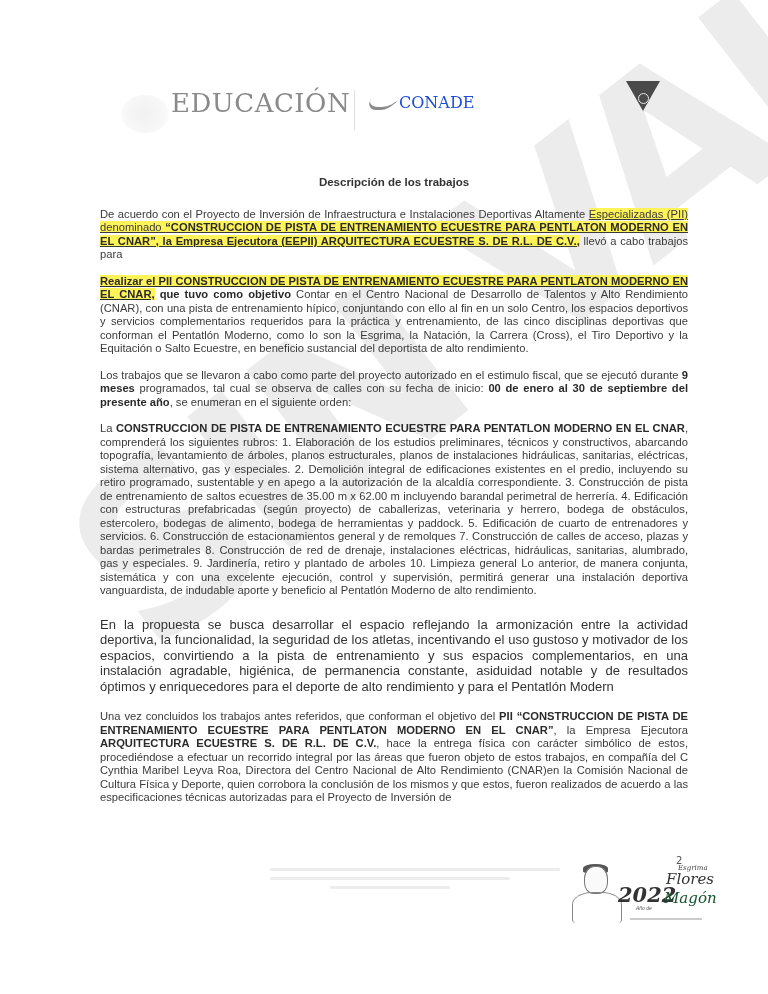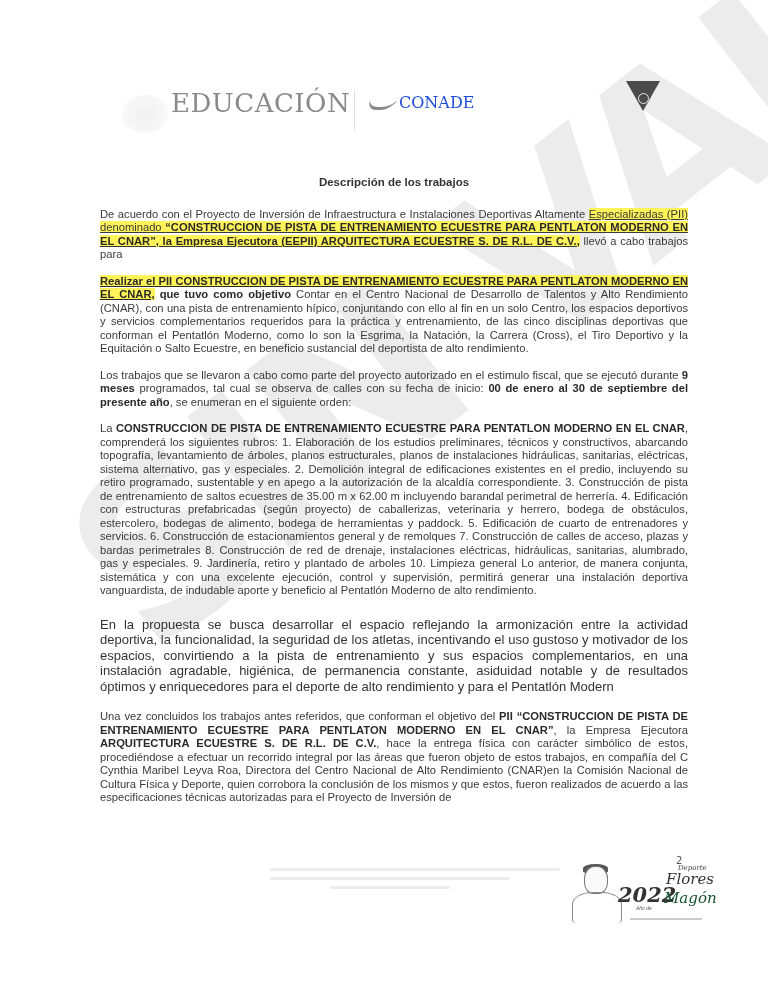--- a/index.html
+++ b/index.html
@@ -90,18 +90,18 @@
   <div style="width:120px;margin-left:60px"></div>
 </div>
 
 <div class="logo-2022">
   <div class="portrait">
     <div class="hair"></div>
     <div class="head"></div>
     <div class="body"></div>
   </div>
   <div class="yr">2022</div>
-  <div class="ricardo">Deporte</div>
+  <div class="ricardo">Esgrima</div>
   <div class="flores">Flores</div>
   <div class="anode">Año de</div>
   <div class="magon">Magón</div>
   <div class="tagline"></div>
 </div>
 
 </body></html>

